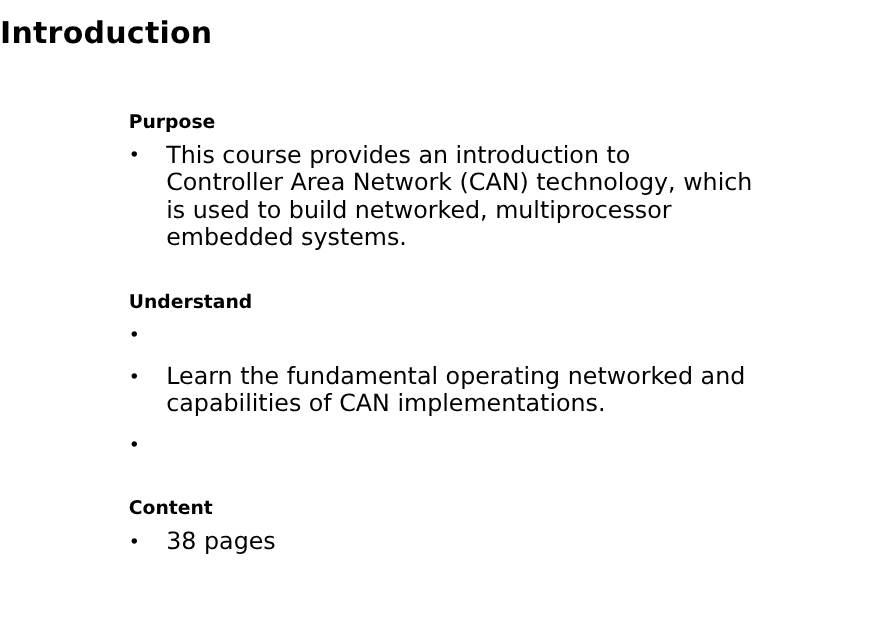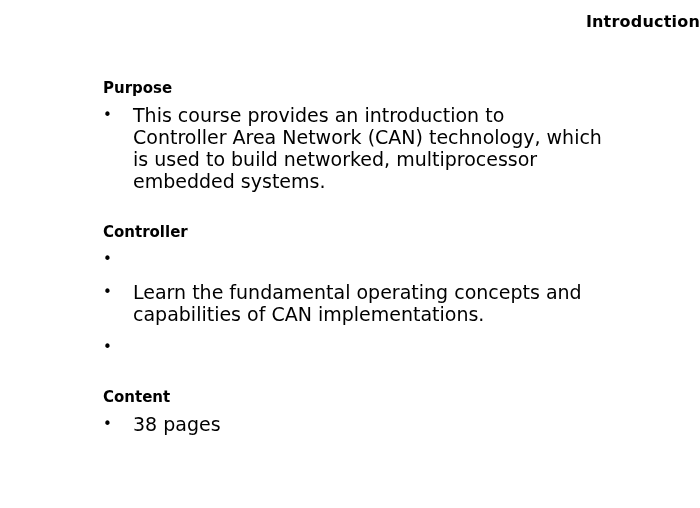--- a/index.html
+++ b/index.html
@@ -14,22 +14,22 @@
     color: #000000;
     overflow: hidden;
   }
   .slide {
     position: relative;
     width: 700px;
     height: 508px;
     box-sizing: border-box;
   }
   .slide-title {
-    text-align: right;
-    font-size: 16px;
+    text-align: left;
+    font-size: 24px;
     font-weight: bold;
     margin-top: 12px;
     letter-spacing: 0.2px;
   }
   .body {
     margin-top: 48px;
     padding-left: 103px;
     padding-right: 55px;
   }
   .section {
@@ -80,28 +80,28 @@
         <li class="bullet-item">
           <span class="bullet-mark">•</span>
           <span class="bullet-text">This course provides an introduction to Controller Area Network (CAN) technology, which is used to build networked, multiprocessor embedded systems.</span>
         </li>
       </ul>
     </div>
 
     <div class="gap-purpose"></div>
 
     <div class="section">
-      <div class="section-heading">Controller</div>
+      <div class="section-heading">Understand</div>
       <ul class="bullet-list">
         <li class="bullet-item">
           <span class="bullet-mark">•</span>
         </li>
         <li class="bullet-item">
           <span class="bullet-mark">•</span>
-          <span class="bullet-text">Learn the fundamental operating concepts and capabilities of CAN implementations.</span>
+          <span class="bullet-text">Learn the fundamental operating networked and capabilities of CAN implementations.</span>
         </li>
         <li class="bullet-item">
           <span class="bullet-mark">•</span>
         </li>
       </ul>
     </div>
 
     <div class="gap-objectives"></div>
 
     <div class="section">

